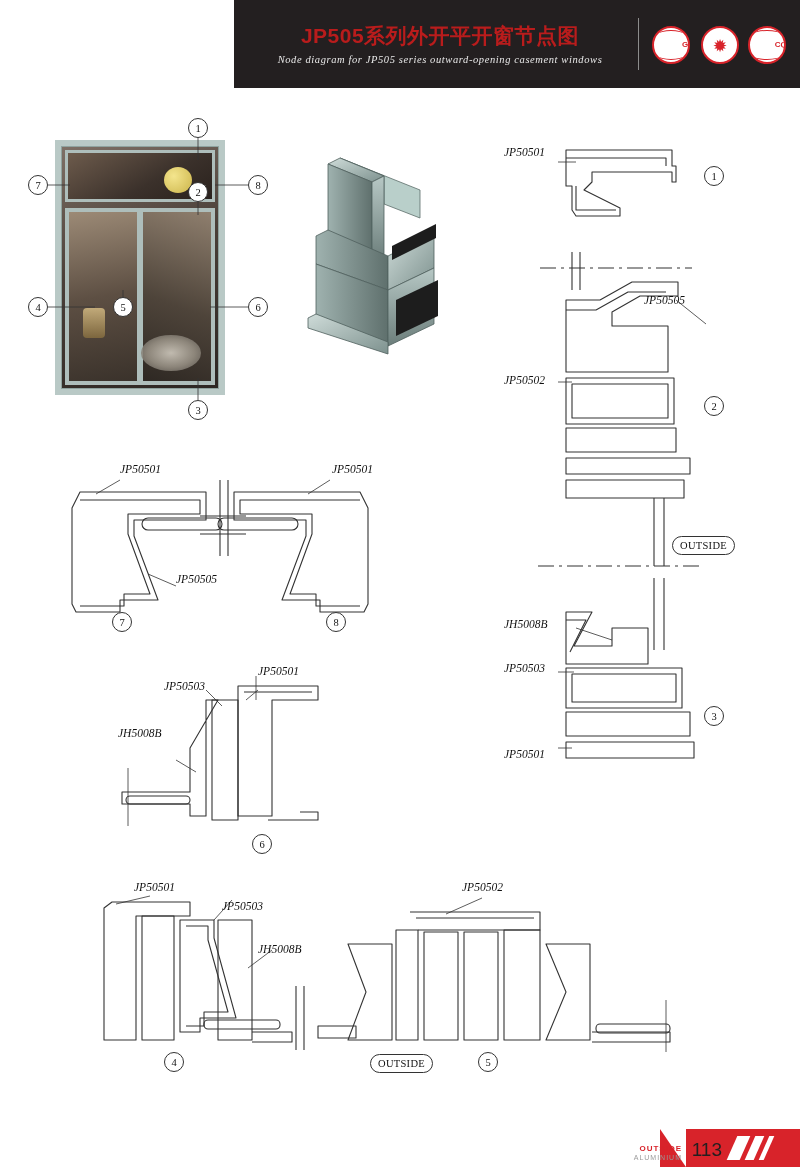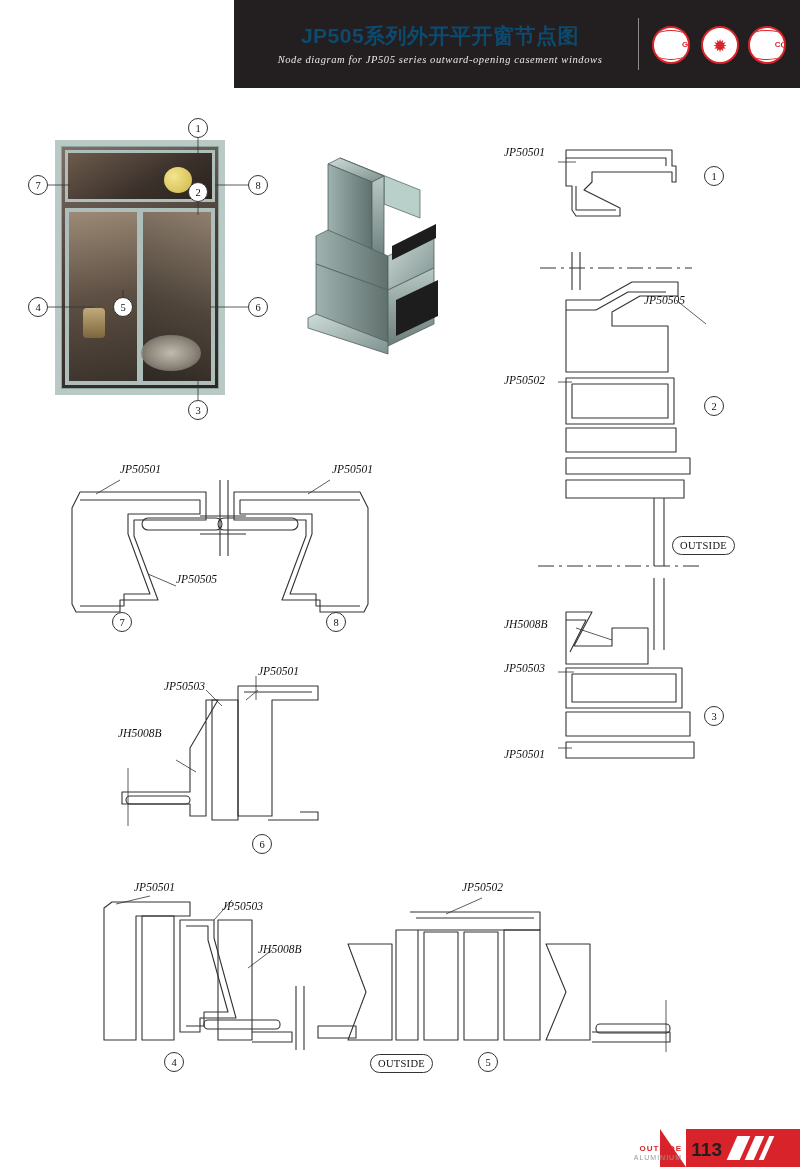--- a/index.html
+++ b/index.html
@@ -16,21 +16,21 @@
   .header{
     position:absolute;left:0;top:0;width:800px;height:88px;
     background:#ffffff;
   }
   .header-black{
     position:absolute;left:234px;top:0;width:566px;height:88px;
     background:#231f20;
   }
   .header-title{
     position:absolute;left:250px;top:22px;width:380px;
-    text-align:center;color:#0c4a6e;
+    text-align:center;color:#b91c1c;
     font-size:21px;font-weight:bold;letter-spacing:.5px;
   }
   .header-sub{
     position:absolute;left:250px;top:54px;width:380px;
     text-align:center;color:#e8e8e8;
     font-size:10.5px;letter-spacing:.6px;
     font-family:"Liberation Serif", serif;
     font-style:italic;
   }
   .header-divider{
@@ -75,21 +75,21 @@
     border-width:0 26px 38px 0;border-color:transparent #ffffff transparent transparent;
   }
   .footer-brand{
     position:absolute;right:118px;bottom:6px;text-align:right;
     line-height:1.05;
   }
   .footer-brand .b1{font-size:8px;color:#d8232a;font-weight:bold;letter-spacing:1px;}
   .footer-brand .b2{font-size:7px;color:#9a9a9a;letter-spacing:1px;}
   .footer-page{
     position:absolute;right:78px;bottom:6px;
-    font-size:19px;font-weight:bold;color:#231f20;
+    font-size:19px;font-weight:normal;color:#231f20;
   }
   .footer-mark{
     position:absolute;right:14px;bottom:7px;width:56px;height:24px;
   }
   .footer-mark i{
     position:absolute;display:block;background:#ffffff;
     transform:skewX(-24deg);
   }
   .footer-mark i.m1{left:2px;top:0;width:13px;height:24px;}
   .footer-mark i.m2{left:20px;top:0;width:9px;height:24px;}

